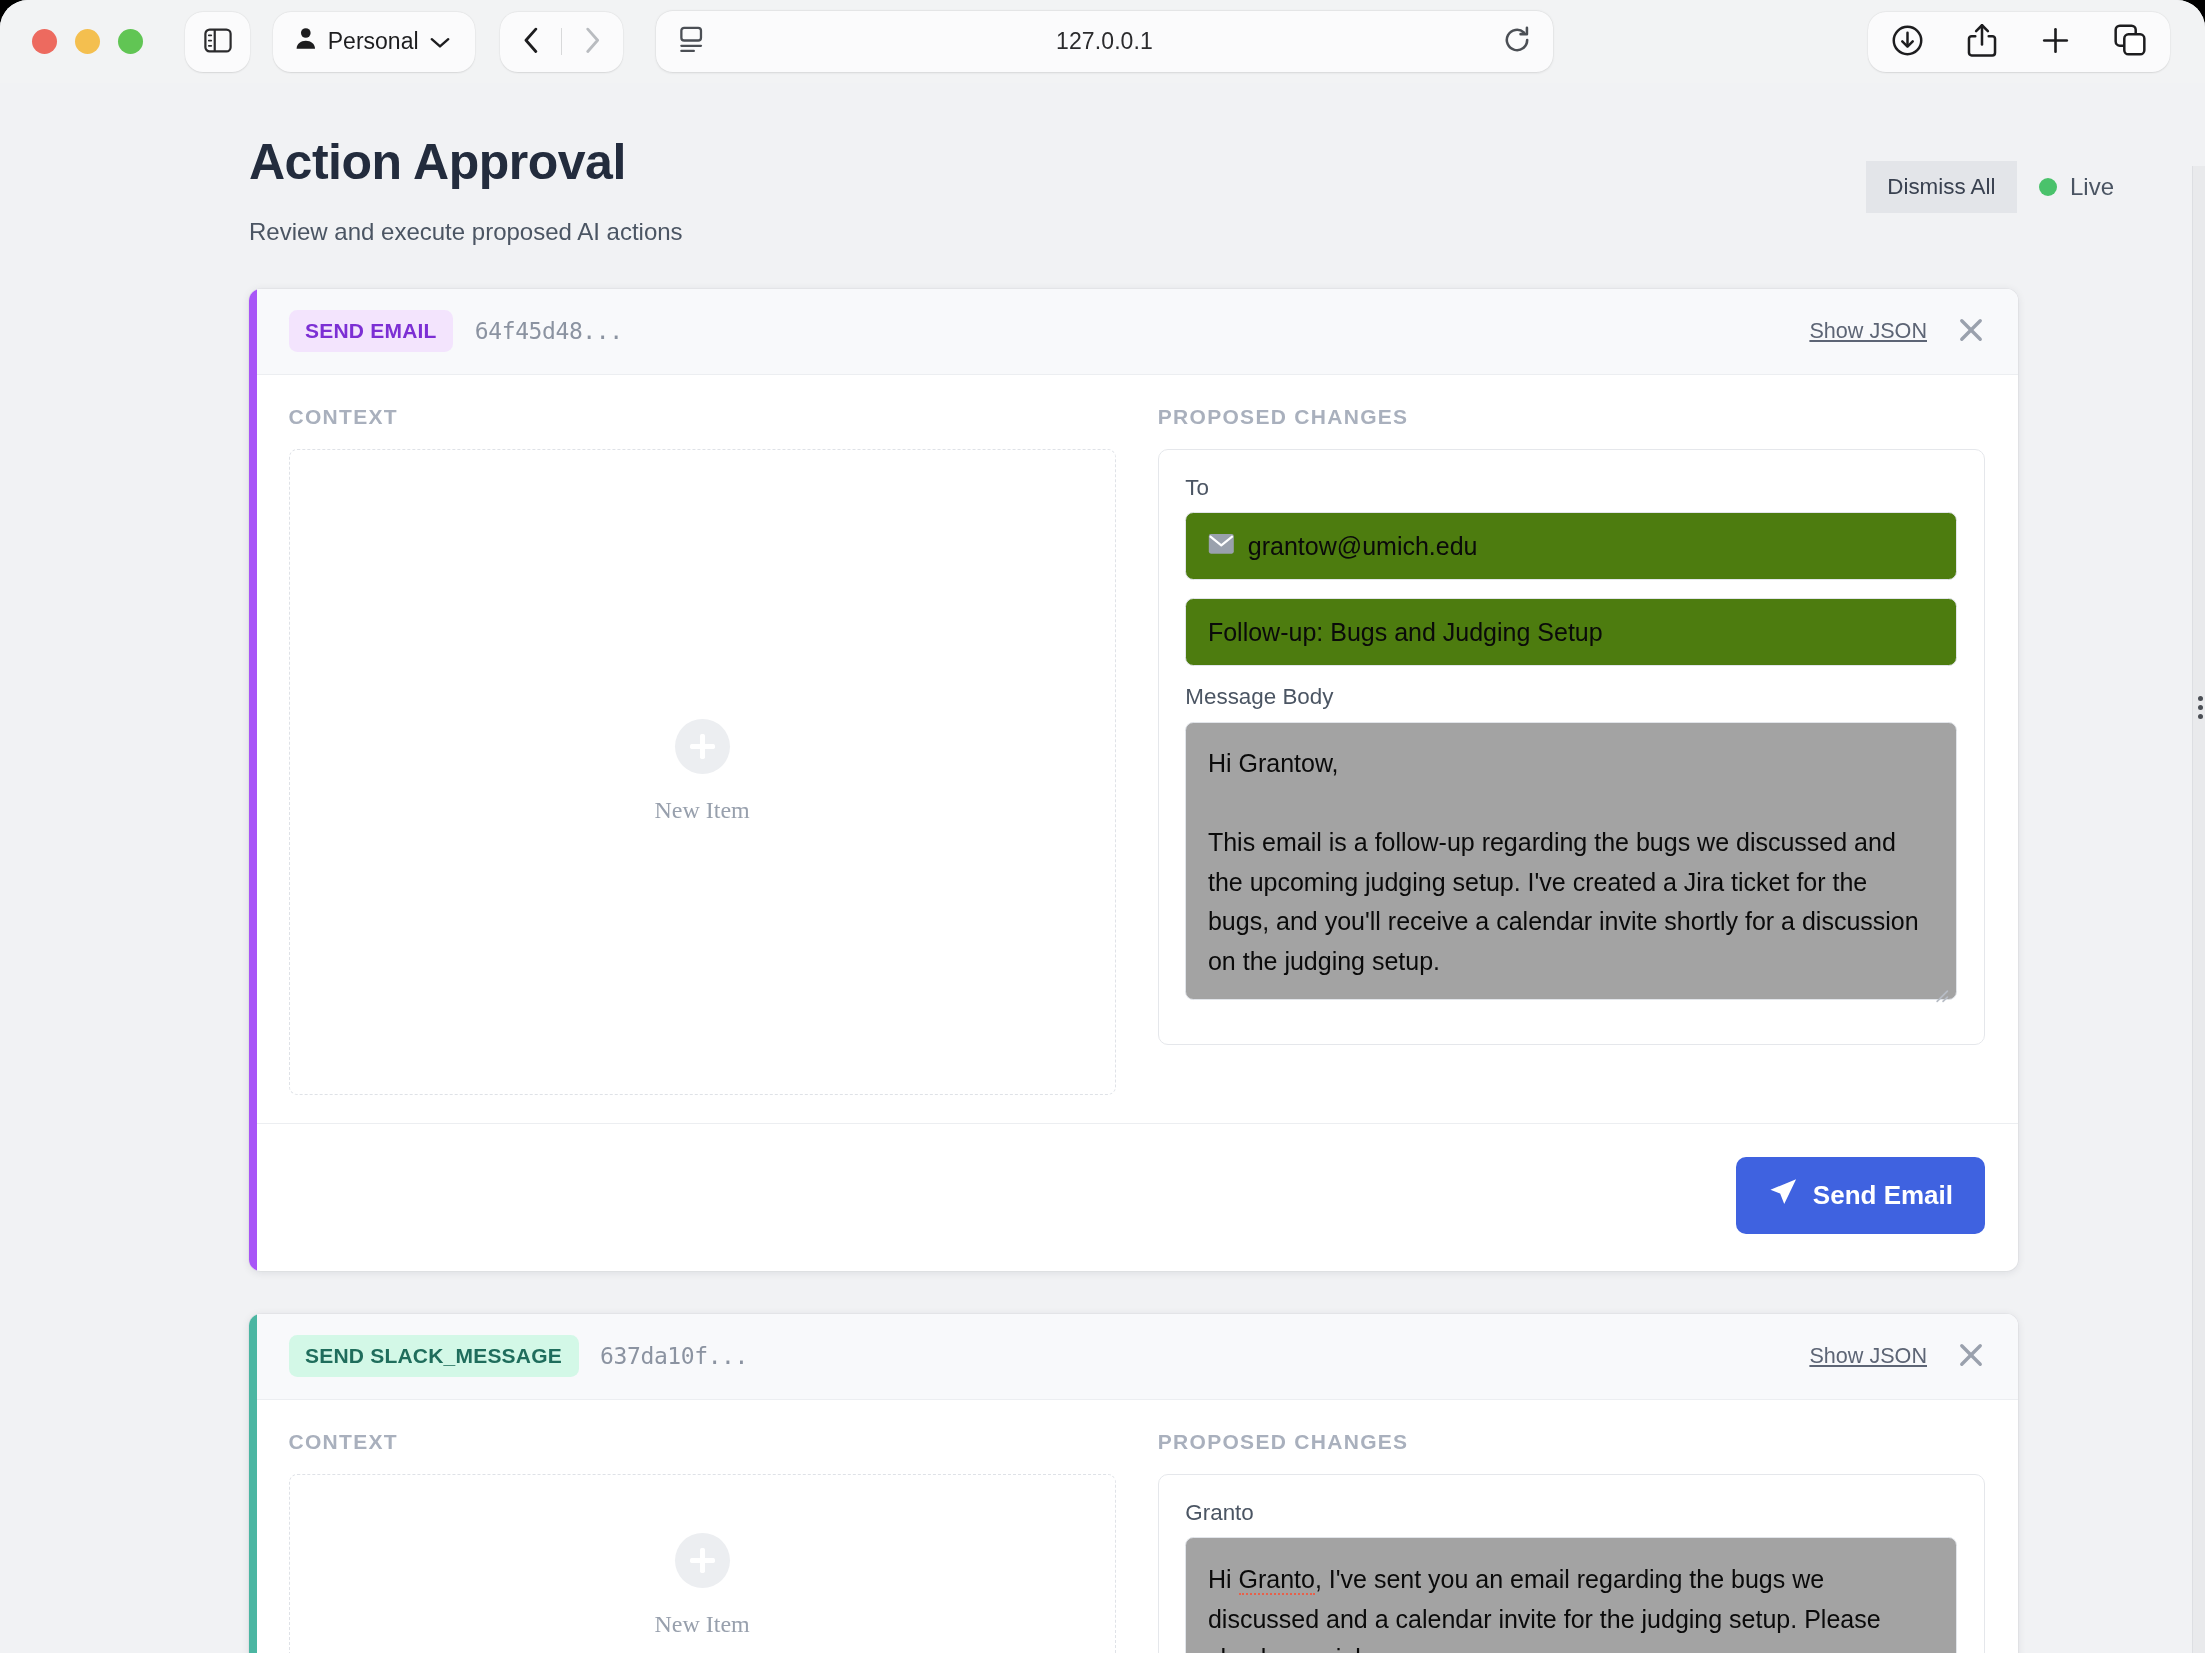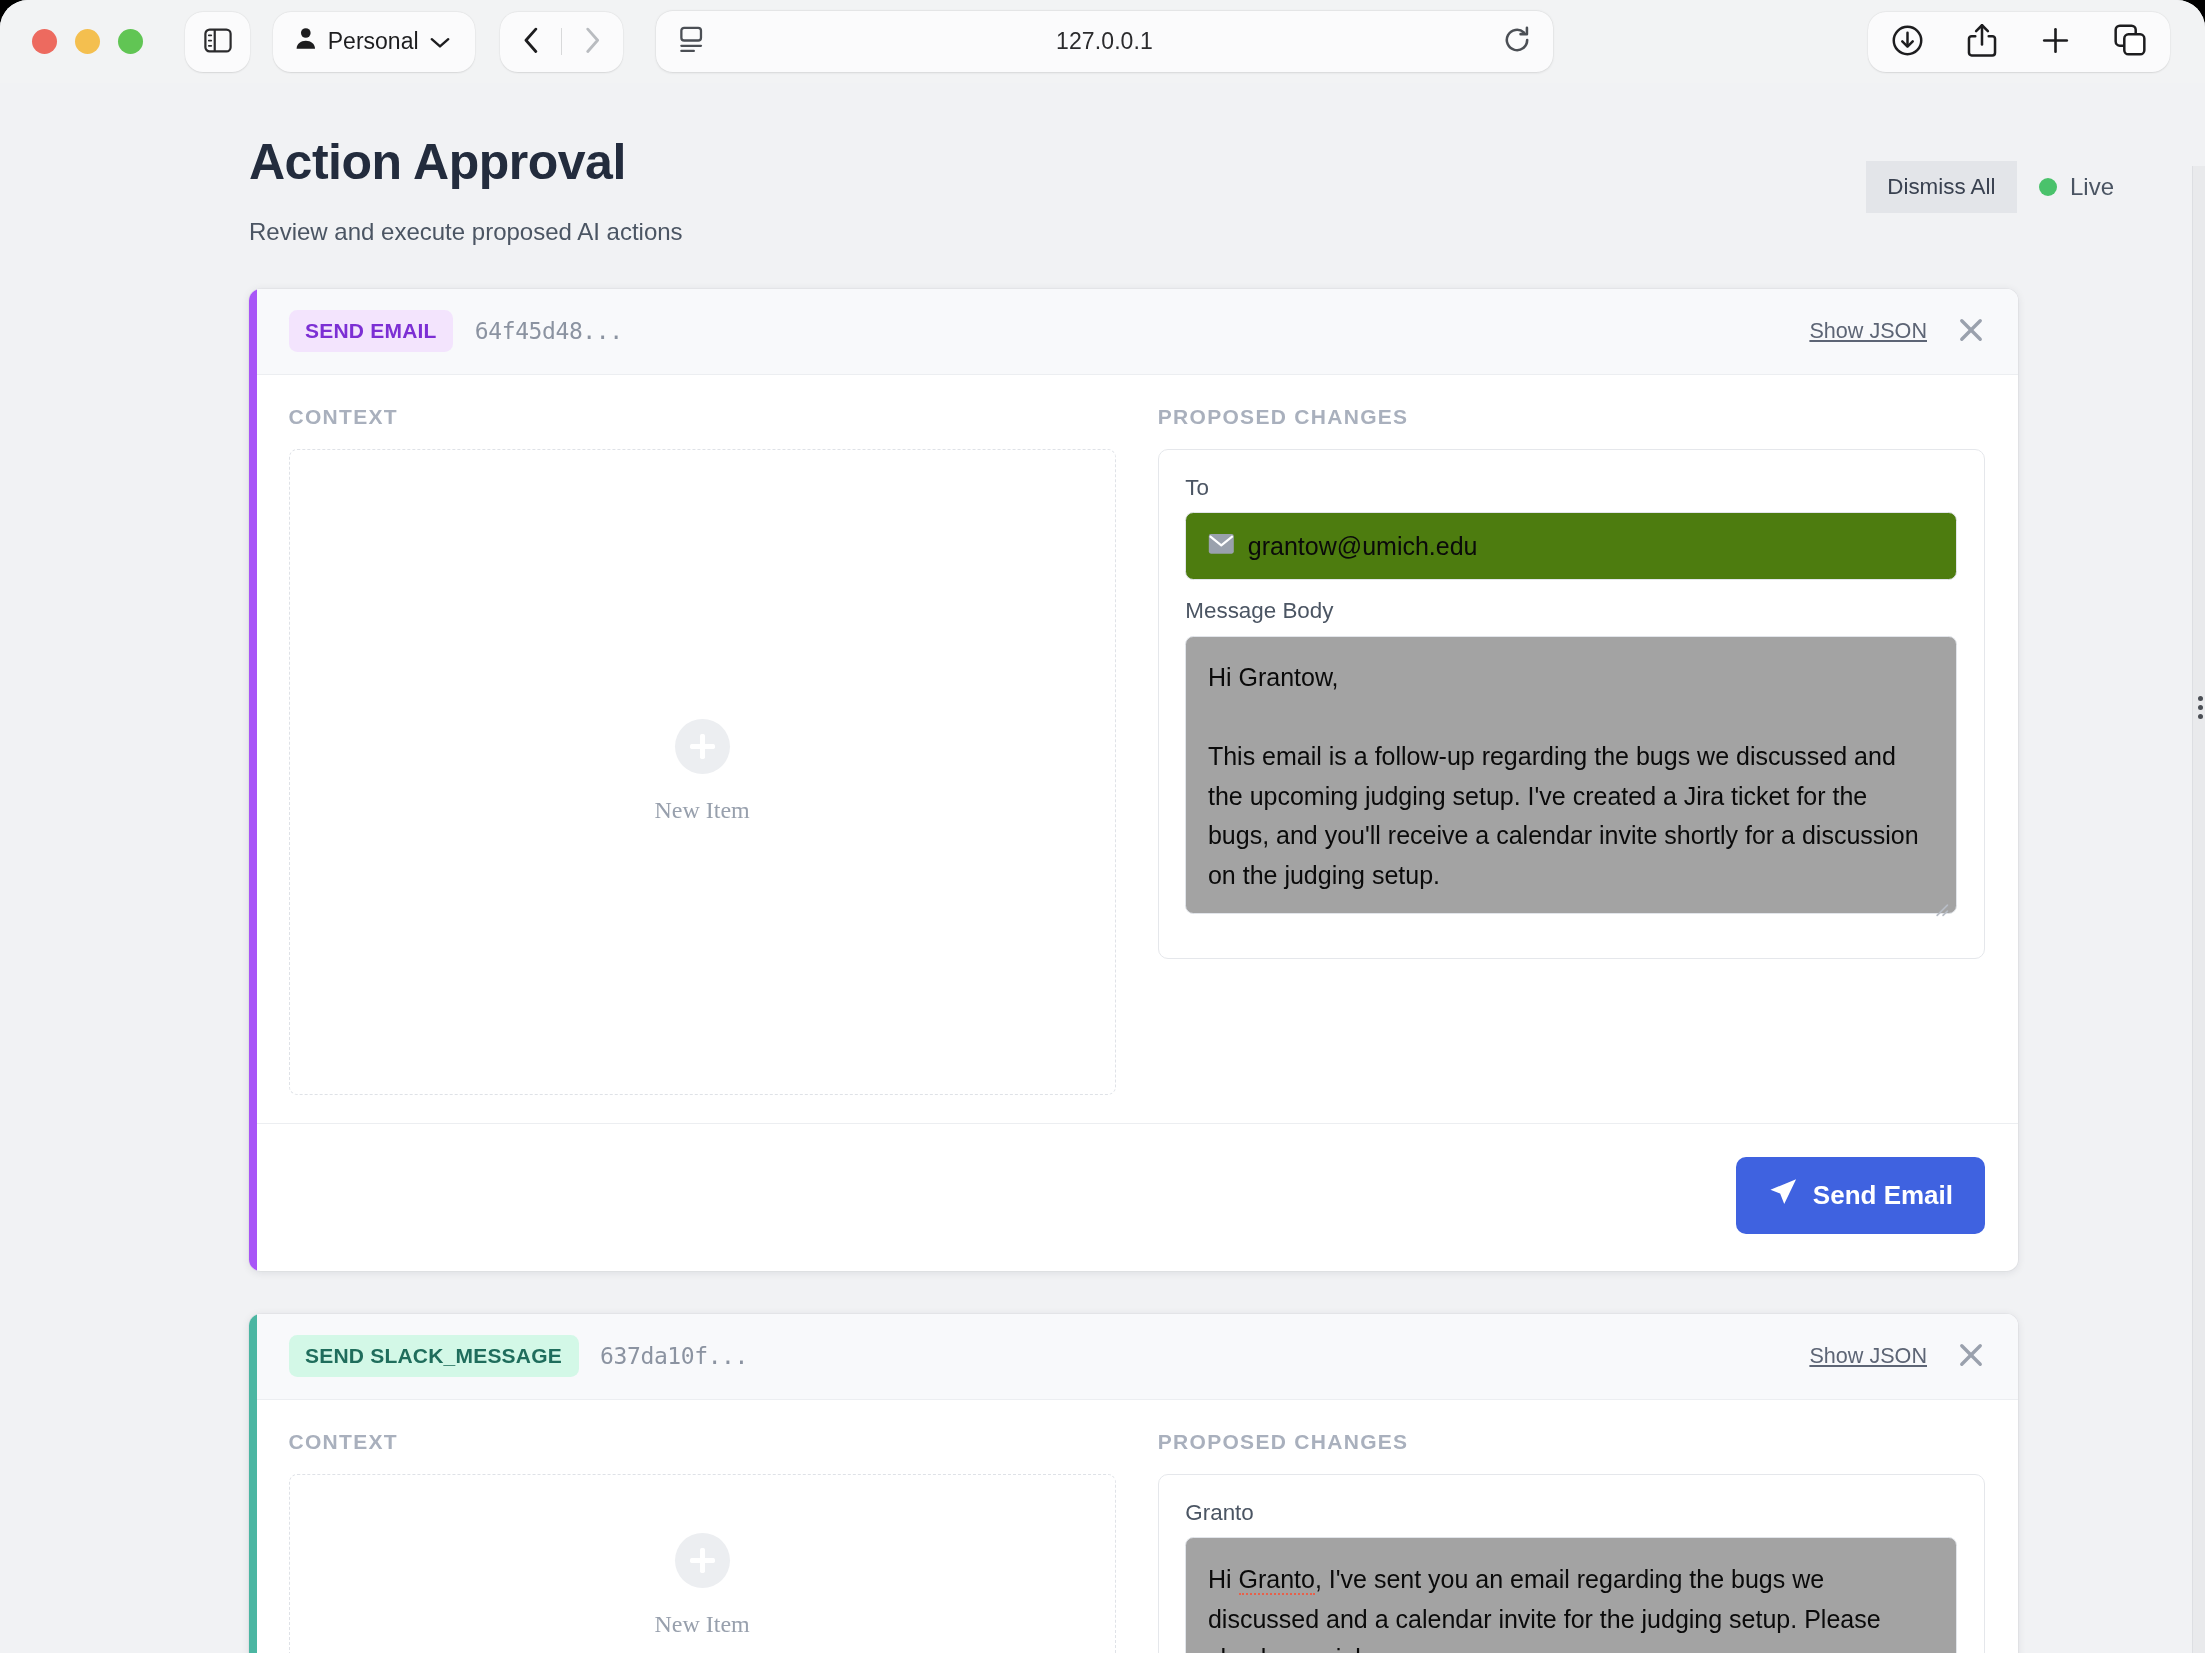--- a/index.html
+++ b/index.html
@@ -531,20 +531,21 @@
                     <svg width="26.6" height="21.6" viewBox="0 0 20 16">
                       <rect x="0.6" y="0.6" width="18.8" height="14.8" rx="1.6" fill="#9aa1ad"></rect>
                       <path d="M1.4 2.2 L10 9.2 L18.6 2.2" fill="none" stroke="#ffffff" stroke-width="1.6" stroke-linejoin="round"></path>
                     </svg>
                   </span>
                   <span>grantow@umich.edu</span>
                 </div>
               </div>
 
               <div class="field">
+                <div class="field-input">Follow-up: Bugs and Judging Setup</div>
               </div>
 
               <div class="field">
                 <div class="field-label">Message Body</div>
                 <div class="field-textarea tall"><span>Hi Grantow,
 
 This email is a follow-up regarding the bugs we discussed and the upcoming judging setup. I've created a Jira ticket for the bugs, and you'll receive a calendar invite shortly for a discussion on the judging setup.</span><span class="resize-grip"><svg width="18" height="18" viewBox="0 0 14 14">
                         <line x1="12" y1="4" x2="4" y2="12" stroke="#b7bcc5" stroke-width="1.3" stroke-linecap="round"></line>
                         <line x1="12" y1="8.6" x2="8.6" y2="12" stroke="#b7bcc5" stroke-width="1.3" stroke-linecap="round"></line>
                       </svg></span></div>

